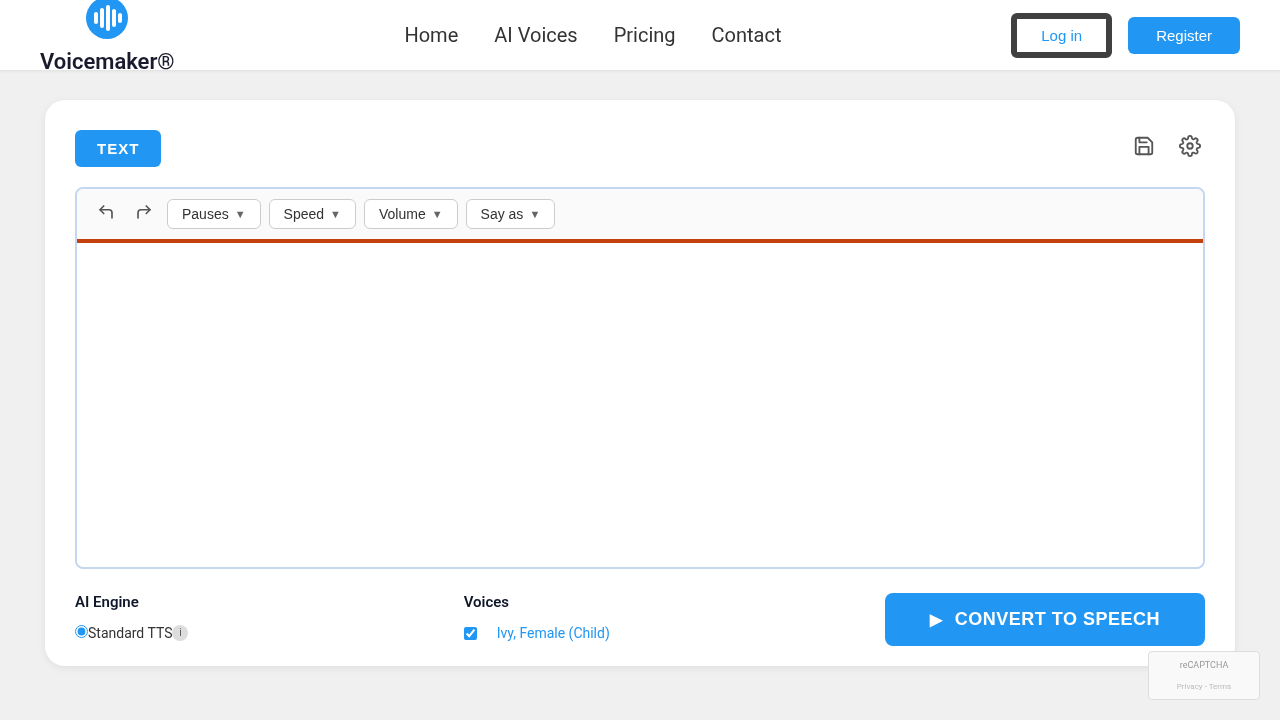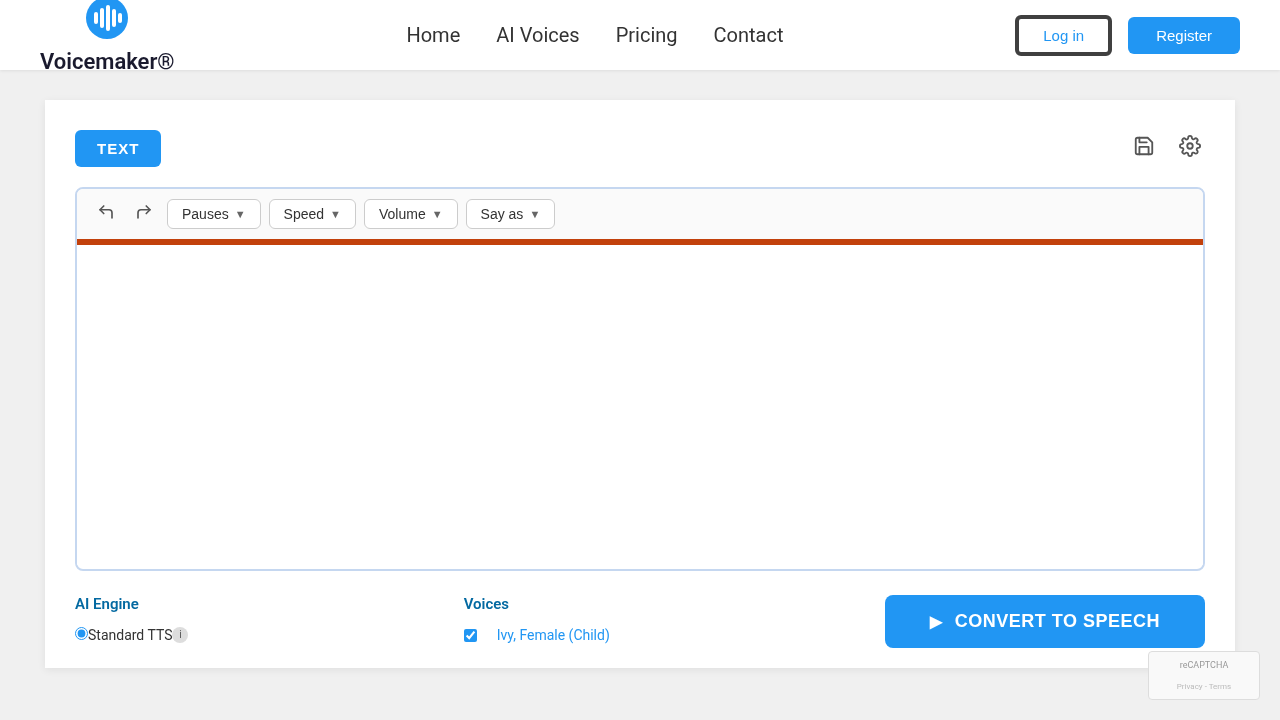--- a/index.html
+++ b/index.html
@@ -46,21 +46,21 @@
       color: #333;
       text-decoration: none;
       cursor: pointer;
     }
     .header-actions {
       display: flex;
       align-items: center;
       gap: 16px;
     }
     .btn-login {
-      border: 4px solid #404040;
+      border: 6px solid #404040;
       color: #2196F3;
       background: #fff;
       padding: 8px 24px;
       border-radius: 6px;
       font-size: 15px;
       cursor: pointer;
     }
     .btn-register {
       background: #2196F3;
       color: #fff;
@@ -69,21 +69,21 @@
       border-radius: 6px;
       font-size: 15px;
       cursor: pointer;
     }
 
     
     .main-container {
       width: 1190px;
       margin: 30px auto;
       background: #fff;
-      border-radius: 0;
+      border-radius: 20px;
       padding: 30px 30px 20px;
       box-shadow: 0 2px 8px rgba(0,0,0,0.07);
     }
 
     
     .tab-row {
       display: flex;
       align-items: center;
       justify-content: space-between;
       margin-bottom: 20px;
@@ -118,21 +118,21 @@
       border: 2px solid #c5d7f0;
       border-radius: 8px;
       overflow: hidden;
     }
     .editor-toolbar {
       display: flex;
       align-items: center;
       gap: 8px;
       padding: 10px 14px;
       background: #fafafa;
-      border-bottom: 6px solid #c2410c;
+      border-bottom: 4px solid #c2410c;
     }
     .toolbar-icon-btn {
       background: none;
       border: none;
       cursor: pointer;
       color: #555;
       font-size: 16px;
       padding: 4px 6px;
     }
     .dropdown-btn {
@@ -201,21 +201,21 @@
       margin-top: 24px;
     }
     .ai-engine-col, .voices-col {
       display: flex;
       flex-direction: column;
       gap: 8px;
     }
     .section-title {
       font-size: 15px;
       font-weight: 600;
-      color: #0369a1;
+      color: #0f172a;
       margin-bottom: 6px;
     }
     .engine-option {
       display: flex;
       align-items: flex-start;
       font-size: 14px;
       color: #333;
     }
     .engine-option input[type="radio"] { accent-color: #2196F3; }
     .info-icon {

